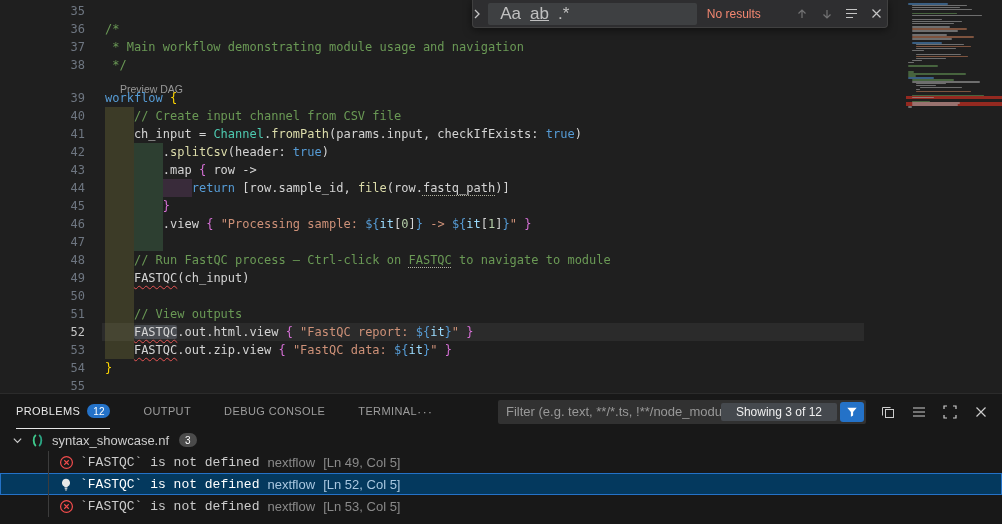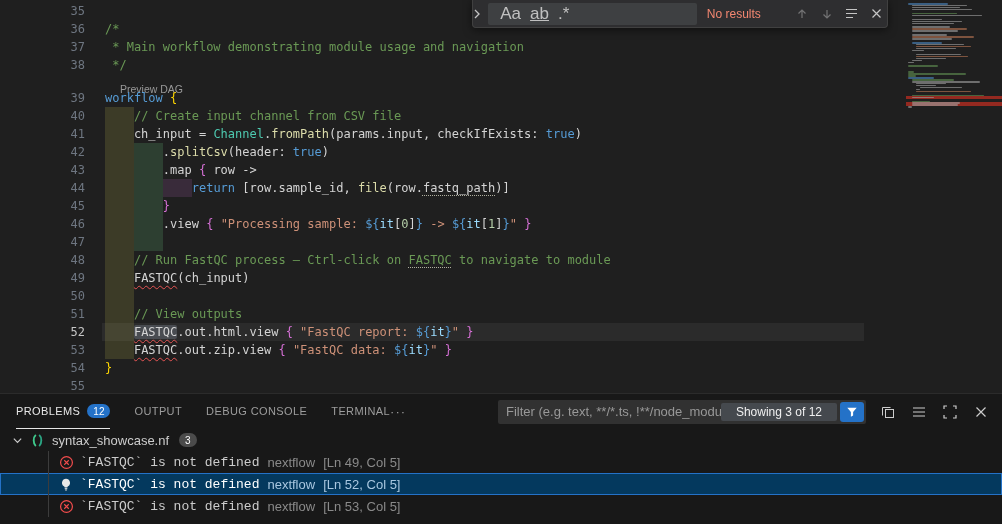--- a/index.html
+++ b/index.html
@@ -40,21 +40,21 @@
   .find-input{flex:1;min-width:0;background:transparent;border:none;outline:none;color:#e8e8e8;
               font-family:"Liberation Sans",sans-serif;font-size:13px;padding:0;}
   .find-opt{color:#c0c0c0;font-size:17px;padding:1px 3px;margin-left:3px;border-radius:2px;white-space:nowrap;}
   .find-opt.u{text-decoration:underline;}
   .find-status{color:#f48771;margin-left:10px;width:84px;white-space:nowrap;}
   .find-btn{width:22px;height:22px;display:flex;align-items:center;justify-content:center;color:#c5c5c5;margin-left:4px;border-radius:3px;}
   .find-btn.dim{opacity:.45;}
   
   .panel{position:absolute;left:0;top:393px;width:1002px;height:131px;background:#181818;border-top:1px solid #2b2b2b;}
   .panel-header{display:flex;align-items:center;height:35px;padding:0 12px 0 16px;}
-  .tabs{display:flex;align-items:center;gap:24px;height:100%;}
+  .tabs{display:flex;align-items:center;gap:33px;height:100%;}
   .tab{display:flex;align-items:center;height:100%;font-size:11px;letter-spacing:.4px;color:#9d9d9d;cursor:pointer;border-bottom:1px solid transparent;}
   .tab.active{color:#e7e7e7;border-bottom:1px solid #e7e7e7;}
   .tab .badge{margin-left:7px;background:#2472c8;color:#ffffff;font-size:10px;letter-spacing:0;
               border-radius:10px;padding:1.5px 6px;min-width:10px;text-align:center;}
   .tab-more{color:#9d9d9d;font-size:13px;letter-spacing:1px;}
   .panel-right{margin-left:auto;display:flex;align-items:center;gap:13px;}
   .filterbox{display:flex;align-items:center;width:368px;height:24px;background:#313131;border-radius:2px;padding:0 2px 0 8px;}
   .filter-ph{flex:1;min-width:0;color:#989898;font-size:13px;white-space:nowrap;overflow:hidden;}
   .showing{background:#45494e;color:#f0f0f0;font-size:12px;padding:2px 15px;border-radius:2px;white-space:nowrap;}
   .funnel{width:24px;height:20px;margin-left:3px;background:#2472c8;border-radius:3px;display:flex;align-items:center;justify-content:center;}

